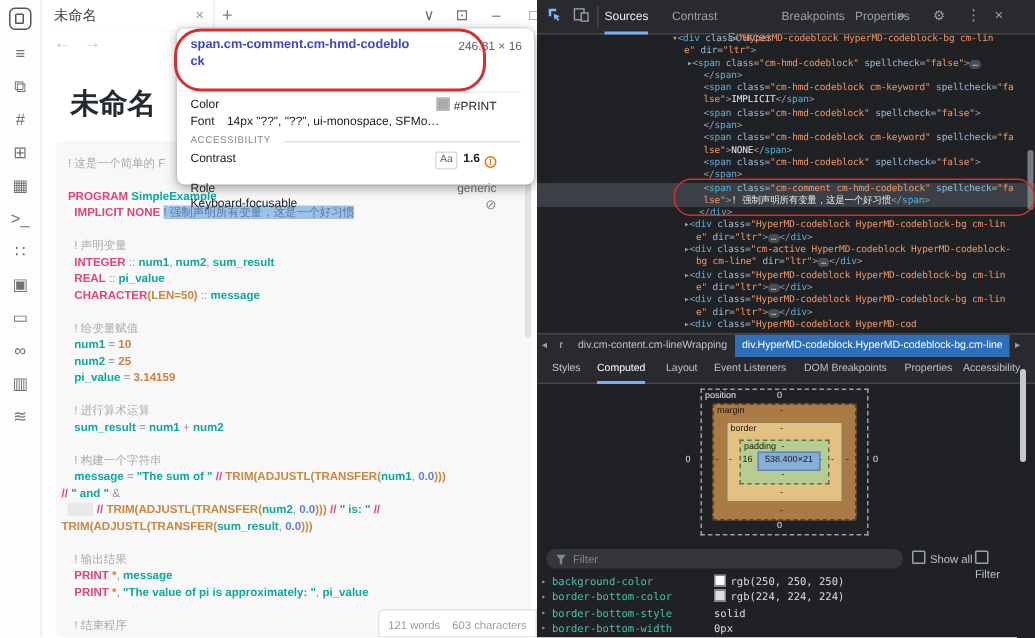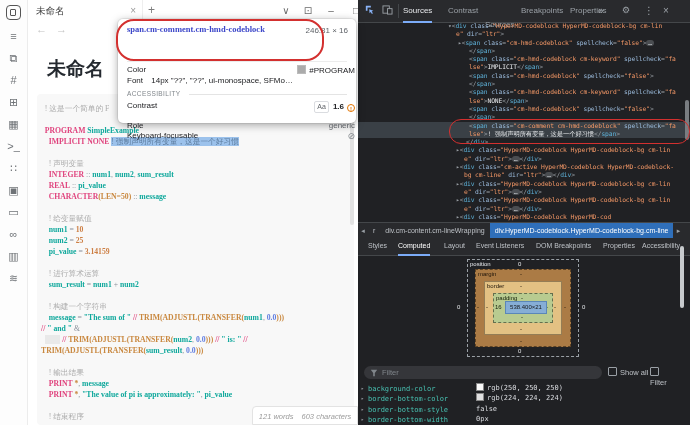--- a/index.html
+++ b/index.html
@@ -1,18 +1,18 @@
 <!DOCTYPE html>
 <html><head>
 <meta charset="utf-8">
 <style>
   html,body{margin:0;padding:0;}
   body{width:690px;height:425px;position:relative;overflow:hidden;background:#fff;
        font-family:"Liberation Sans","DejaVu Sans",sans-serif;-webkit-font-smoothing:antialiased;}
-  .mono{font-family:Liberation Serif, serif;}
+  .mono{font-family:Liberation Sans, sans-serif;}
 
   
   .left{position:absolute;left:0;top:0;width:358px;height:425px;background:#fff;}
   .sidebar{position:absolute;left:0;top:0;width:27px;height:425px;border-right:1px solid #ececec;background:#fdfdfd;}
   .logo{position:absolute;left:6px;top:5px;width:13px;height:13px;border:1.4px solid #555;border-radius:4px;}
   .logo i{position:absolute;left:3px;top:3px;width:4px;height:5px;border:1.2px solid #555;border-radius:1px;}
   .sicons{position:absolute;left:0;top:30px;width:27px;display:flex;flex-direction:column;align-items:center;gap:9px;}
   .sicon{width:14px;height:13px;color:#6f7377;font-size:11px;line-height:13px;text-align:center;cursor:pointer;}
 
   .tabbar{position:absolute;left:28px;top:0;right:0;height:21px;border-bottom:1px solid #e9e9e9;background:#fff;}
@@ -37,29 +37,29 @@
   .c-num{color:#cd7f44;font-weight:bold;}
   .c-fl{color:#5f7ce0;font-weight:bold;}
   .c-str{color:#0fa89c;font-weight:bold;}
   .c-op{color:#8a909a;}
   .c-pl{color:#4a4a4a;}
   .c-fn{color:#c9883f;font-weight:bold;}
   .c-sel{background:#9cc2ec;color:#5a7a9c;}
   .c-ws{background:#e9e9e9;}
   .ed-scroll{position:absolute;left:350px;top:95px;width:4px;height:130px;background:#e2e2e2;border-radius:2px;}
   .statuspill{position:absolute;left:252px;top:406px;width:106px;height:19px;background:#fff;border:1px solid #e3e3e3;border-radius:4px 0 0 0;font-size:7.5px;color:#9b9b9b;line-height:19px;text-align:center;box-sizing:border-box;}
-  .statuspill b{font-weight:normal;margin:0 3px;font-style:italic;}
+  .statuspill b{font-weight:normal;margin:0 3px;}
 
   
   .tip{position:absolute;left:118px;top:19px;width:238px;height:104px;background:#fff;border-radius:5px;
        box-shadow:0 2px 8px rgba(0,0,0,.35),0 0 0 1px rgba(0,0,0,.06);font-size:8px;color:#202124;z-index:30;}
   .tip .selrow{position:absolute;left:9px;top:5px;width:150px;line-height:11px;font-size:8.5px;font-weight:bold;color:#3d47c9;word-break:break-all;}
   .tip .dims{position:absolute;right:8px;top:7px;color:#5f6368;}
   .tip .div1{position:absolute;left:9px;right:9px;top:42px;border-top:1px solid #ececec;}
-  .trow{position:absolute;left:9px;right:1px;height:10px;line-height:10px;}
+  .trow{position:absolute;left:9px;right:25px;height:10px;line-height:10px;}
   .trow .rt{position:absolute;right:0;top:0;}
   .sw{display:inline-block;width:7px;height:7px;border:1px solid #bbb;vertical-align:-1px;margin-right:3px;}
   .acc-h{position:absolute;left:9px;right:9px;top:71px;font-size:6.5px;letter-spacing:.4px;color:#80868b;}
   .acc-h i{position:absolute;right:0;top:4px;left:62px;border-top:1px solid #e4e4e4;}
   .aa{display:inline-block;border:1px solid #dadce0;border-radius:2px;font-size:7px;padding:0 2px;color:#5f6368;margin-right:4px;}
   .warn{display:inline-block;width:8px;height:8px;border-radius:50%;border:1.3px solid #e37400;color:#e37400;font-size:6px;line-height:8px;text-align:center;font-weight:bold;vertical-align:-2px;margin-left:3px;box-sizing:border-box;}
   .nofocus{color:#80868b;font-size:9px;}
 
   .redoval{position:absolute;border:2px solid #d3302f;border-radius:18px;z-index:40;pointer-events:none;}
   .oval-tip{left:116px;top:19px;width:204px;height:38px;}
@@ -181,21 +181,21 @@
     <b>603 characters</b>
   </div>
 </div>
 
 <div class="tip">
   <div class="selrow mono">span.cm-comment.cm-hmd-codeblock</div>
   <div class="dims">246.81 × 16</div>
   <div class="div1"></div>
   <div class="trow" style="top:46px">
     <span>Color</span>
-    <span class="rt"><span class="sw" style="background:#ababab"></span><span>#PROGRAM</span></span>
+    <span class="rt"><span class="sw" style="background:#ababab"></span><span>#PRINT</span></span>
   </div>
   <div class="trow" style="top:57px">
     <span>Font</span>
     <span style="margin-left:6px">14px "??", "??", ui-monospace, SFMo…</span>
   </div>
   <div class="acc-h"><span>ACCESSIBILITY</span><i></i></div>
   <div class="trow" style="top:82px">
     <span>Contrast</span>
     <span class="rt"><span class="aa">Aa</span><b>1.6</b><span class="warn">!</span></span>
   </div>
@@ -314,19 +314,19 @@
       </svg>
       <span>Filter</span>
     </div>
     <span class="chk" style="left:250px"><i></i><span>Show all</span></span>
     <span class="chk" style="left:292px"><i></i><span>Filter</span></span>
   </div>
 
   <div class="props" id="props">
       <div class="prow"><span class="arr">▸</span><span class="pn">background-color</span><span class="pv"><span class="psw" style="background: rgb(250, 250, 250);"></span>rgb(250, 250, 250)</span></div>
       <div class="prow"><span class="arr">▸</span><span class="pn">border-bottom-color</span><span class="pv"><span class="psw" style="background: rgb(224, 224, 224);"></span>rgb(224, 224, 224)</span></div>
-      <div class="prow"><span class="arr">▸</span><span class="pn">border-bottom-style</span><span class="pv">false</span></div>
+      <div class="prow"><span class="arr">▸</span><span class="pn">border-bottom-style</span><span class="pv">solid</span></div>
       <div class="prow"><span class="arr">▸</span><span class="pn">border-bottom-width</span><span class="pv">0px</span></div>
       <div class="prow"><span class="arr">▸</span><span class="pv"><span class="psw" style="background: rgb(224, 224, 224);"></span>rgb(224, 224, 224)</span></div>
     </div>
 </div>
 
 <div class="redoval oval-dom"></div>
 
 </body></html>

